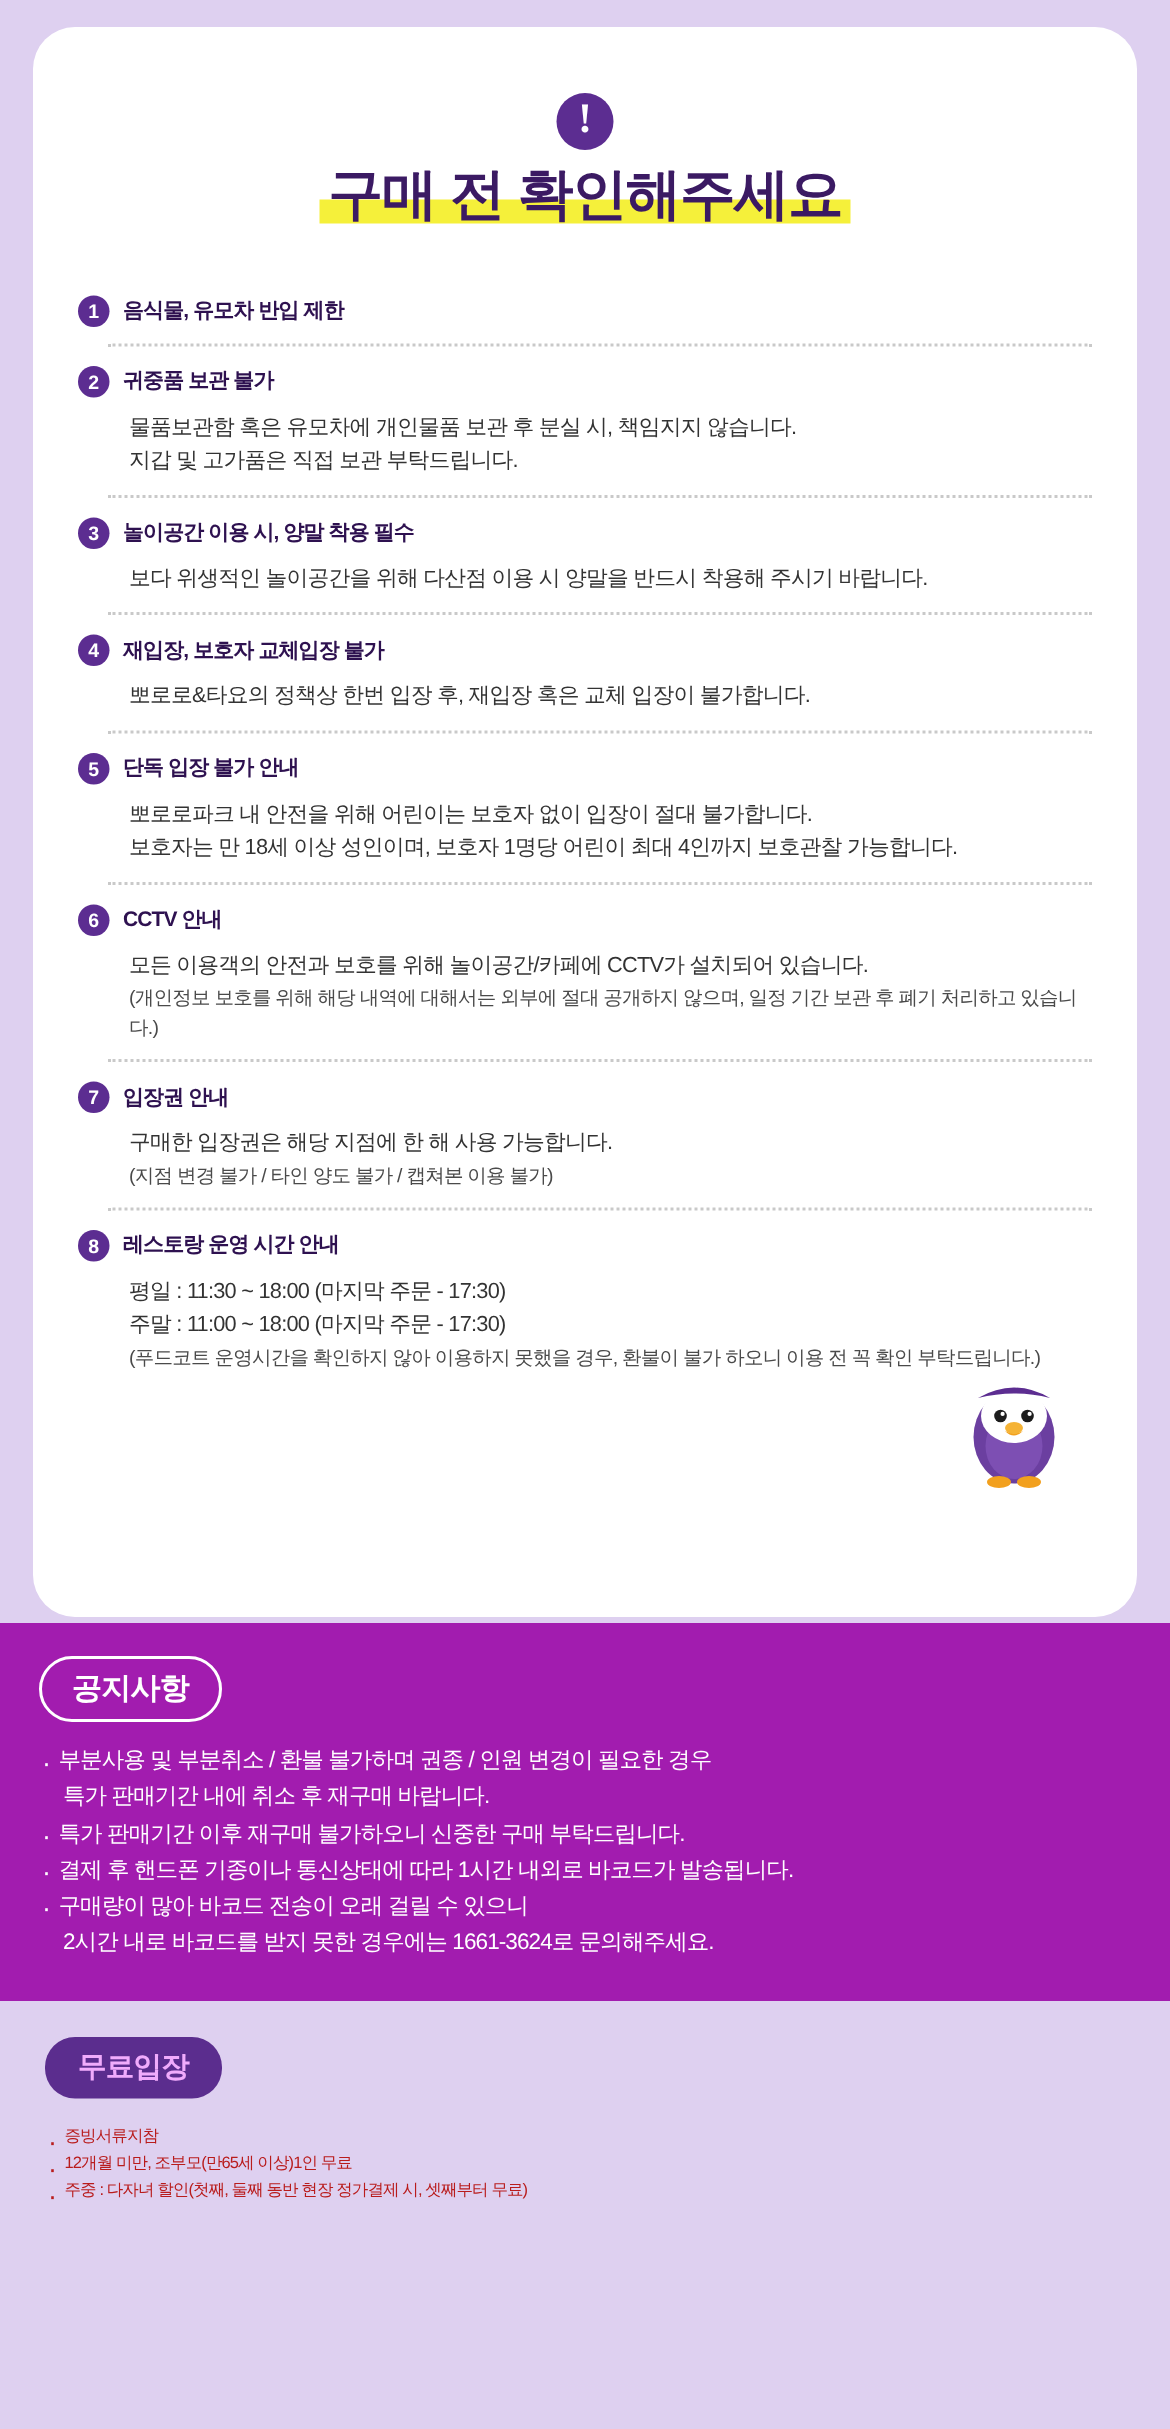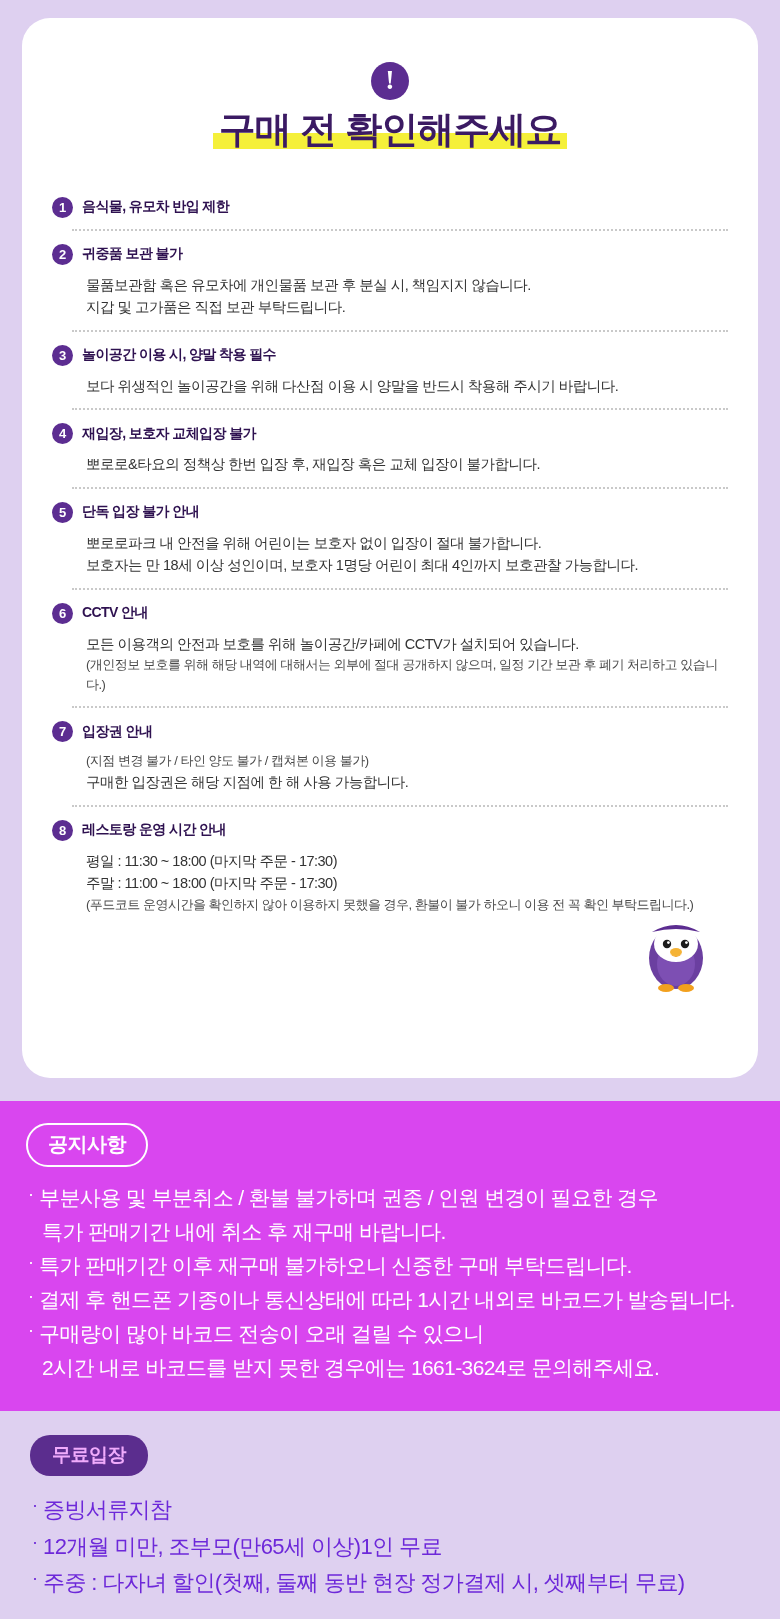--- a/index.html
+++ b/index.html
@@ -114,39 +114,39 @@
   .mascot {
     position: absolute;
     right: 46px;
     bottom: 86px;
     width: 72px;
     height: 78px;
   }
 
   
   .purple-section {
-    background: #d946ef;
+    background: #a21caf;
     padding: 22px 26px 26px 26px;
-    margin-top: 23px;
+    margin-top: 4px;
   }
   .pill {
     display: inline-block;
     border: 2px solid #ffffff;
     border-radius: 22px;
     color: #ffffff;
     font-size: 20px;
     font-weight: bold;
     padding: 6px 20px 7px 20px;
     letter-spacing: -0.5px;
     margin-bottom: 14px;
   }
   .purple-list { list-style: none; }
   .purple-list li {
     color: #ffffff;
-    font-size: 21px;
+    font-size: 15px;
     line-height: 1.62;
     letter-spacing: -0.6px;
     position: relative;
     padding-left: 13px;
   }
   .purple-list li::before {
     content: "·";
     position: absolute;
     left: 2px; top: -1px;
     font-size: 18px;
@@ -168,22 +168,22 @@
     border-radius: 20px;
     color: #f0abfc;
     font-size: 19px;
     font-weight: bold;
     padding: 7px 22px 8px 22px;
     letter-spacing: -0.5px;
     margin-bottom: 16px;
   }
   .free-list { list-style: none; }
   .free-list li {
-    color: #6d28d9;
-    font-size: 22px;
+    color: #b91c1c;
+    font-size: 11px;
     line-height: 1.66;
     letter-spacing: -0.6px;
     position: relative;
     padding-left: 13px;
   }
   .free-list li::before {
     content: "·";
     position: absolute;
     left: 2px; top: -1px;
     font-size: 18px;
@@ -268,22 +268,22 @@
     </div>
   </div>
   <div class="sep"></div>
 
   <div class="item">
     <div class="item-head">
       <span class="num">7</span>
       <span class="item-title">입장권 안내</span>
     </div>
     <div class="item-body">
+      <div class="line">구매한 입장권은 해당 지점에 한 해 사용 가능합니다.</div>
       <div class="line small">(지점 변경 불가 / 타인 양도 불가 / 캡쳐본 이용 불가)</div>
-      <div class="line">구매한 입장권은 해당 지점에 한 해 사용 가능합니다.</div>
     </div>
   </div>
   <div class="sep"></div>
 
   <div class="item">
     <div class="item-head">
       <span class="num">8</span>
       <span class="item-title">레스토랑 운영 시간 안내</span>
     </div>
     <div class="item-body">

